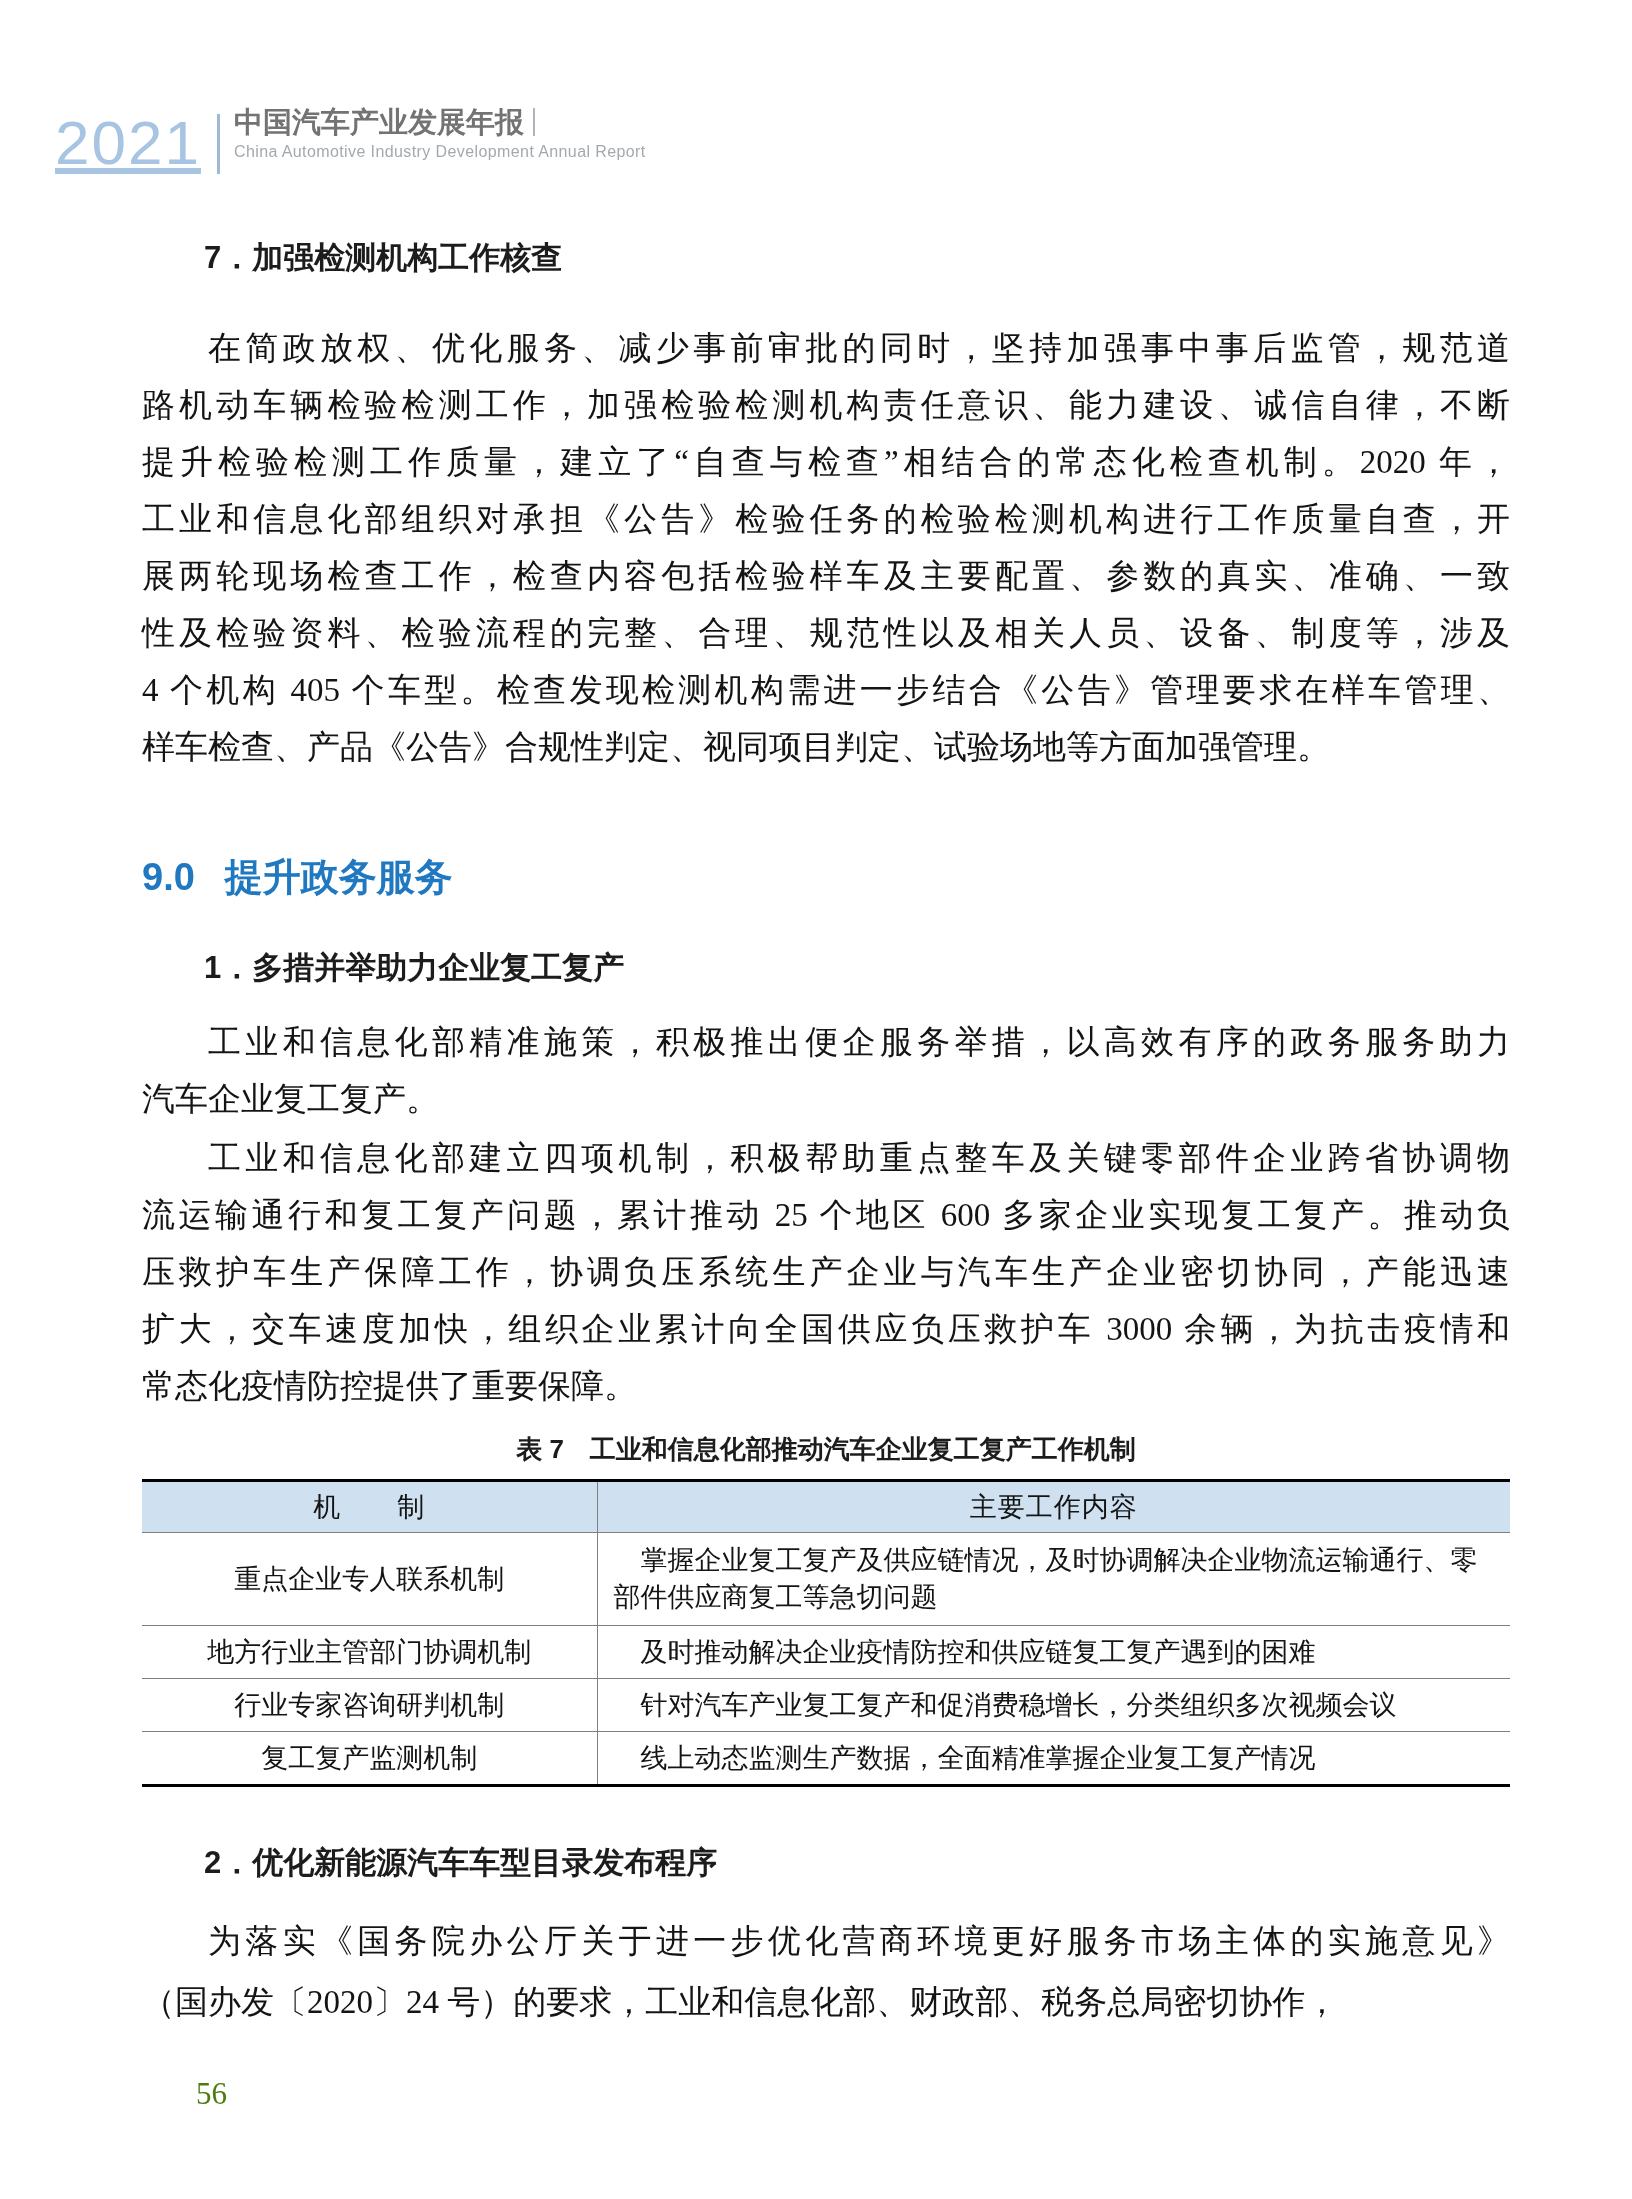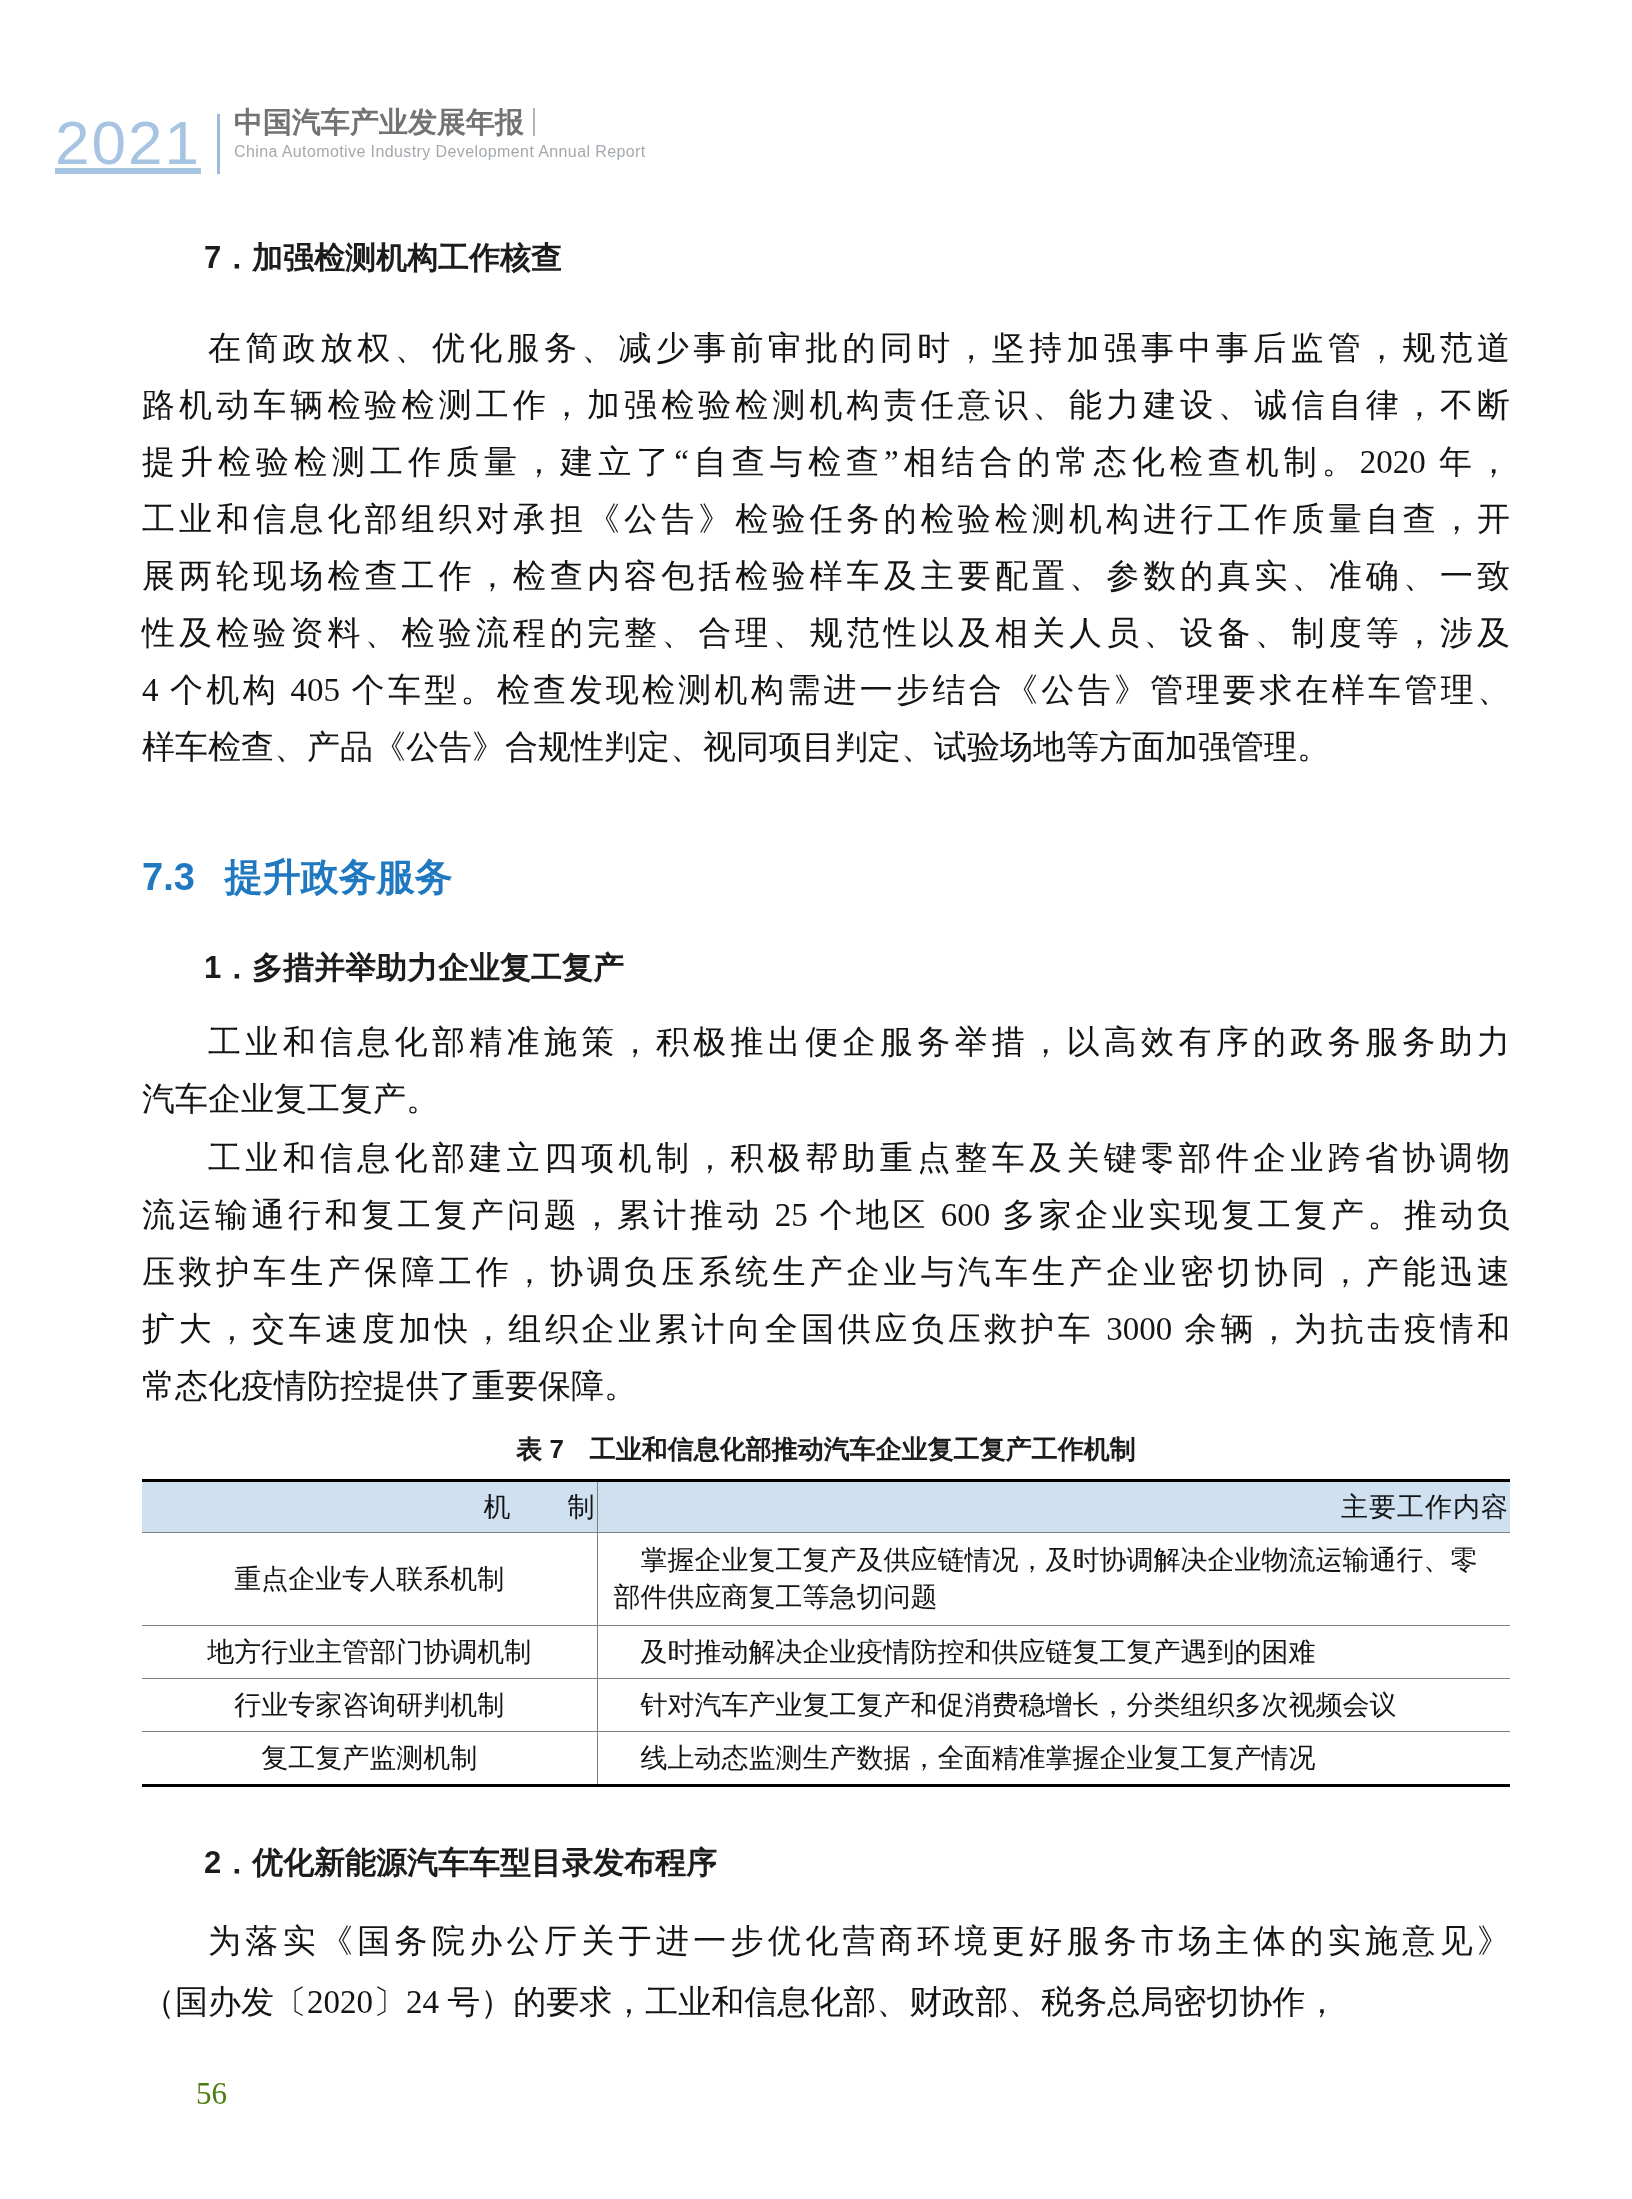--- a/index.html
+++ b/index.html
@@ -118,21 +118,21 @@
     color: #141414;
   }
   table.mech col.c1 { width: 455px; }
   table.mech th, table.mech td { border-bottom: 1px solid #7f7f7f; }
   table.mech tr:last-child td { border-bottom: none; }
   table.mech .divided { border-right: 1px solid #7f7f7f; }
   table.mech thead th {
     background: #cfe1f1;
     font-weight: normal;
     height: 48px;
-    text-align: right;
+    text-align: center;
     letter-spacing: 1px;
   }
   table.mech td.mech-name {
     text-align: center;
     vertical-align: middle;
     height: 50px;
   }
   table.mech td.mech-content {
     padding: 5px 16px;
     line-height: 37px;
@@ -178,21 +178,21 @@
       <div class="line">路机动车辆检验检测工作，加强检验检测机构责任意识、能力建设、诚信自律，不断</div>
       <div class="line">提升检验检测工作质量，建立了“自查与检查”相结合的常态化检查机制。2020 年，</div>
       <div class="line">工业和信息化部组织对承担《公告》检验任务的检验检测机构进行工作质量自查，开</div>
       <div class="line">展两轮现场检查工作，检查内容包括检验样车及主要配置、参数的真实、准确、一致</div>
       <div class="line">性及检验资料、检验流程的完整、合理、规范性以及相关人员、设备、制度等，涉及</div>
       <div class="line">4 个机构 405 个车型。检查发现检测机构需进一步结合《公告》管理要求在样车管理、</div>
       <div class="line pend">样车检查、产品《公告》合规性判定、视同项目判定、试验场地等方面加强管理。</div>
     </div>
 
     <div class="section-heading">
-      <span class="sec-num">7.3</span><span class="sec-title">提升政务服务</span>
+      <span class="sec-num">9.0</span><span class="sec-title">提升政务服务</span>
     </div>
 
     <div class="h-black sub1">1．多措并举助力企业复工复产</div>
 
     <div class="para p2">
       <div class="line ind">工业和信息化部精准施策，积极推出便企服务举措，以高效有序的政务服务助力</div>
       <div class="line pend">汽车企业复工复产。</div>
     </div>
 
     <div class="para p3">

